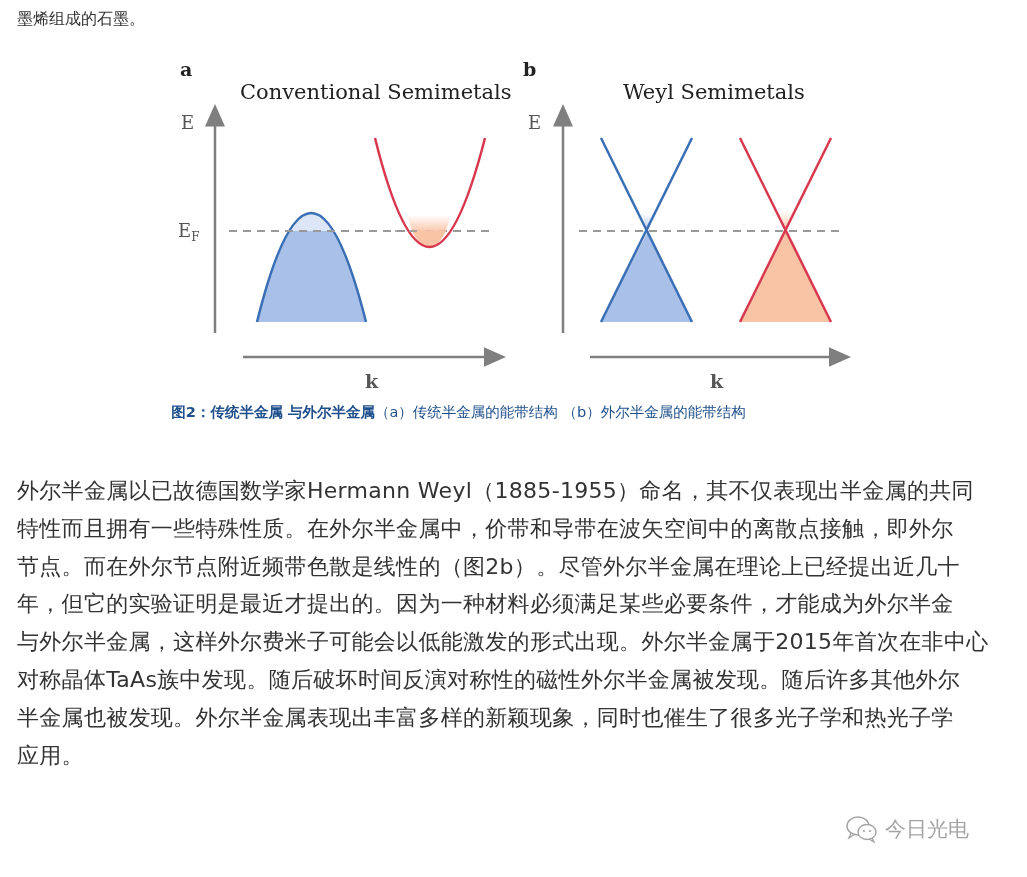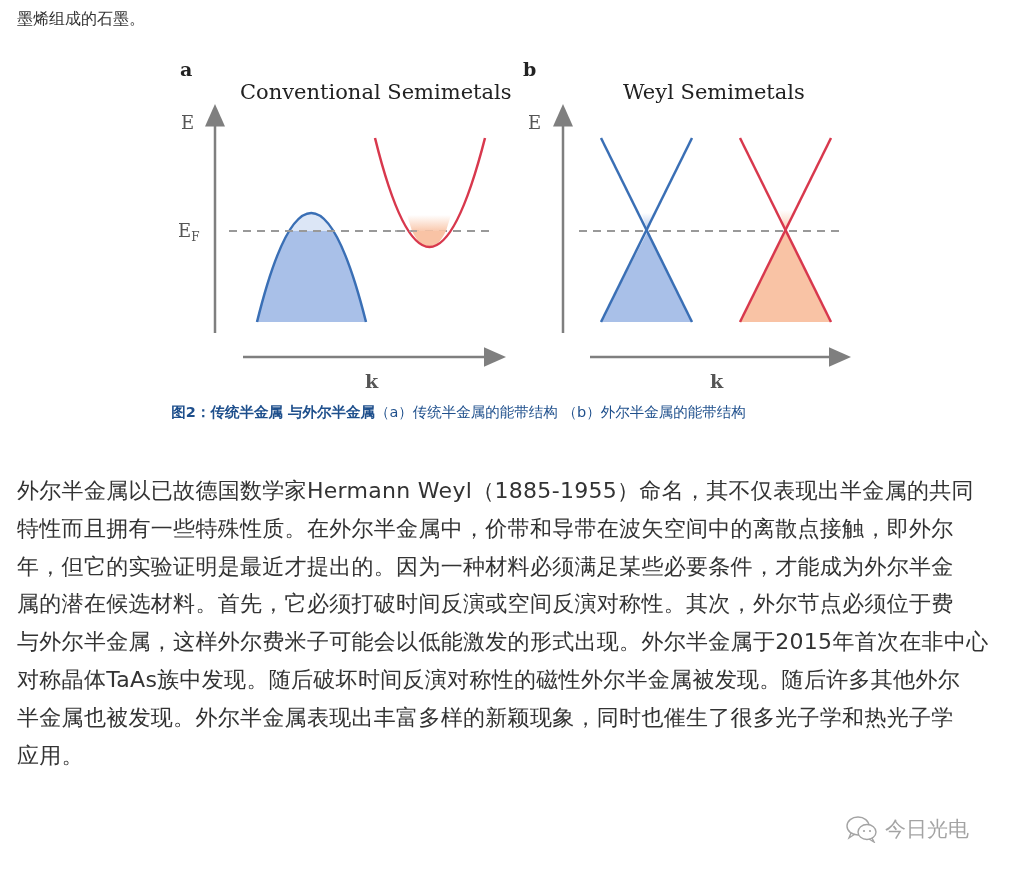--- a/index.html
+++ b/index.html
@@ -103,22 +103,22 @@
   </svg>
 </div>
 
 <div class="caption">
   <span class="cap-bold">图2：传统半金属 与外尔半金属</span><span>（a）传统半金属的能带结构 （b）外尔半金属的能带结构</span>
 </div>
 
 <div class="body-text">
   <span class="line">外尔半金属以已故德国数学家Hermann Weyl（1885-1955）命名，其不仅表现出半金属的共同</span>
   <span class="line">特性而且拥有一些特殊性质。在外尔半金属中，价带和导带在波矢空间中的离散点接触，即外尔</span>
+  <span class="line">节点。而在外尔节点附近频带色散是线性的（图2b）。尽管外尔半金属在理论上已经提出近几十</span>
   <span class="line">年，但它的实验证明是最近才提出的。因为一种材料必须满足某些必要条件，才能成为外尔半金</span>
-  <span class="line">属的潜在候选材料。首先，它必须打破时间反演或空间反演对称性。其次，外尔节点必须位于费</span>
   <span class="line">与外尔半金属，这样外尔费米子可能会以低能激发的形式出现。外尔半金属于2015年首次在非中心</span>
   <span class="line">对称晶体TaAs族中发现。随后破坏时间反演对称性的磁性外尔半金属被发现。随后许多其他外尔</span>
   <span class="line">半金属也被发现。外尔半金属表现出丰富多样的新颖现象，同时也催生了很多光子学和热光子学</span>
   <span class="line">应用。</span>
 </div>
 
 <div class="watermark">
   <span>
     <svg width="34" height="28" viewBox="0 0 34 28">
       <ellipse cx="13" cy="11" rx="11" ry="9" fill="none" stroke="#9a9a9a" stroke-width="1.4"></ellipse>

